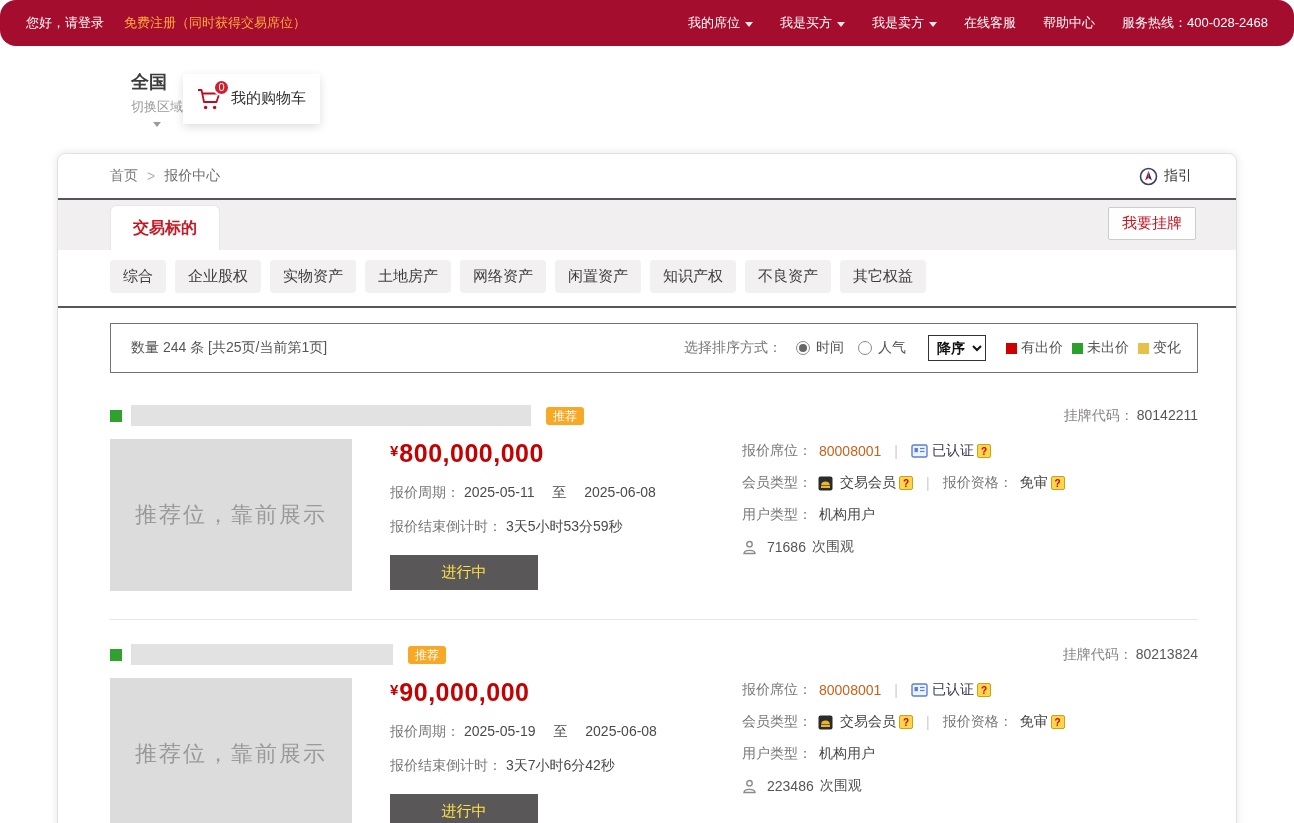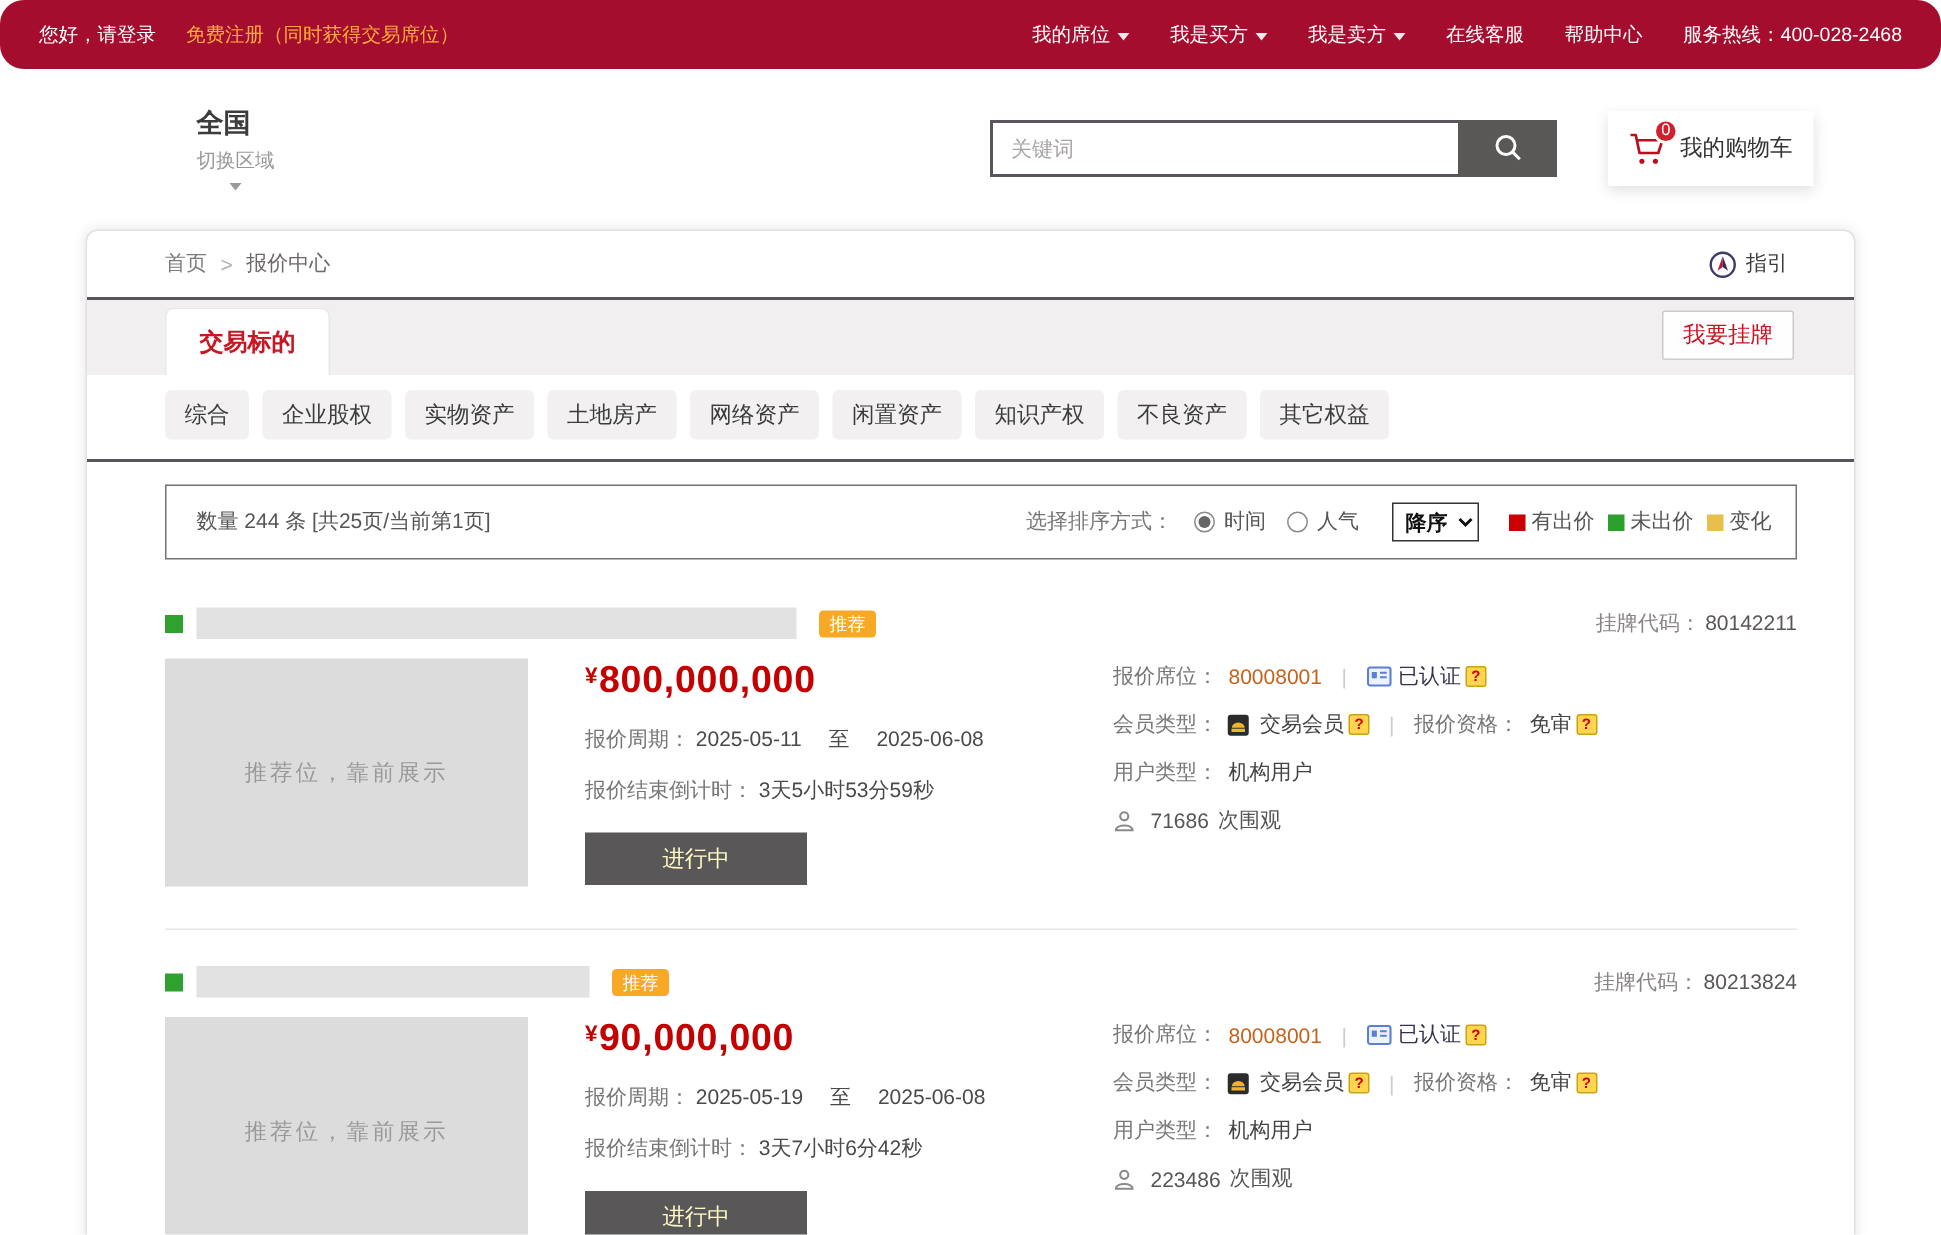--- a/index.html
+++ b/index.html
@@ -86,28 +86,28 @@
   .status-sq { width:12px; height:12px; background:#2ea12e; margin-right:9px; flex:none; }
   .title-bar { height:21px; background:#e2e2e2; }
   .w1 { width:400px; } .w2 { width:262px; }
   .badge { margin-left:15px; background:#f7a824; color:#fff; font-size:12px; padding:3px 7px;
     border-radius:3px; line-height:1; }
   .code { margin-left:auto; font-size:14px; color:#8a8585; }
   .code-val { color:#5a5555; margin-left:3px; }
 
   .card-body { display:flex; margin-top:13px; }
   .thumb { width:242px; height:152px; background:#dcdcdc; flex:none; display:flex;
-    align-items:center; justify-content:center; color:#9a9a9a; font-size:15px; letter-spacing:2px; }
+    align-items:center; justify-content:center; color:#9a9a9a; font-size:22px; letter-spacing:2px; }
   .mid { width:352px; margin-left:38px; flex:none; }
   .cur { color:#c50000; font-size:15px; font-weight:bold; vertical-align:6px; margin-right:1px; }
   .price { color:#c50000; font-size:25px; font-weight:bold; letter-spacing:.5px; }
   .mid-row { margin-top:16px; font-size:14px; color:#4a4a4a; }
   .lbl { color:#777; }
   .date-to { margin:0 14px; }
-  .status-btn { margin-top:19px; width:148px; height:35px; background:#595757; color:#fef9c3;
+  .status-btn { margin-top:19px; width:148px; height:35px; background:#595757; color:#fde047;
     border:none; font-size:15px; cursor:pointer; }
 
   .right-col { flex:1; padding-top:3px; font-size:14px; color:#444; }
   .info-row { display:flex; align-items:center; margin-bottom:14px; }
   .val { margin-left:7px; }
   .seat-val { color:#c6621c; margin-left:7px; cursor:pointer; }
   .pipe { color:#ccc; margin:0 13px; }
   .help { width:14px; height:14px; background:#ffd54d; border:1px solid #caa216; border-radius:2px;
     margin-left:3px; display:inline-flex; align-items:center; justify-content:center; flex:none; }
   .help::after { content:"?"; color:#d00000; font-size:10px; font-weight:bold; }
@@ -145,31 +145,20 @@
   </div>
 </div>
 
 <div class="header">
   <div class="region">
     <div class="region-name">全国</div>
     <div class="region-switch">
       <span>切换区域</span>
       <span class="caret-g"></span>
     </div>
-  </div>
-  <div class="search">
-    <input class="search-input" type="text" placeholder="关键词" style="">
-    <button class="search-btn">
-      <span style="display:inline-flex">
-        <svg width="21" height="21" viewBox="0 0 21 21">
-          <circle cx="9" cy="9" r="6" fill="none" stroke="#fff" stroke-width="2"></circle>
-          <line x1="13.6" y1="13.6" x2="18.2" y2="18.2" stroke="#fff" stroke-width="2"></line>
-        </svg>
-      </span>
-    </button>
   </div>
   <div class="cart">
     <span class="cart-ic">
       <svg width="27" height="26" viewBox="0 0 27 26">
         <path d="M1 4 h3.5 l2.5 12 h12.5 l2.8 -8.5 h-16.5" fill="none" stroke="#c00b1e" stroke-width="1.8" stroke-linejoin="round"></path>
         <circle cx="8.6" cy="21.5" r="1.7" fill="#c00b1e"></circle>
         <circle cx="17.6" cy="21.5" r="1.7" fill="#c00b1e"></circle>
       </svg>
       <span class="cart-badge">0</span>
     </span>

